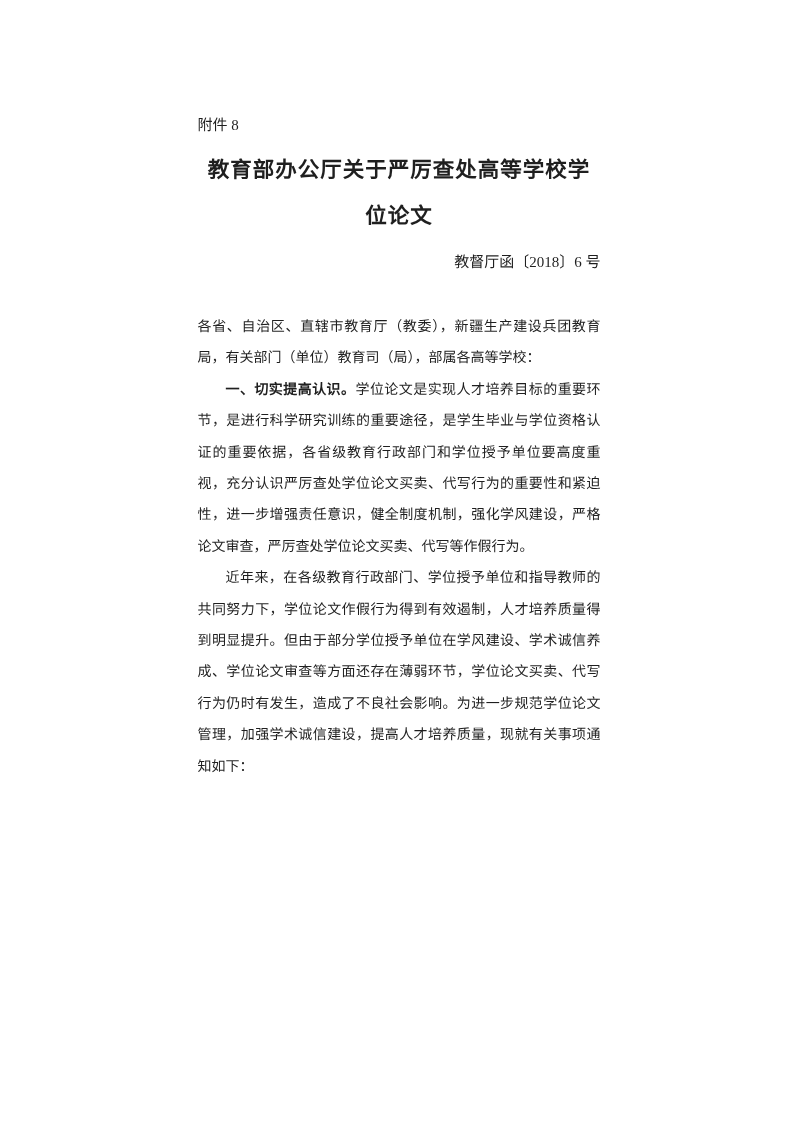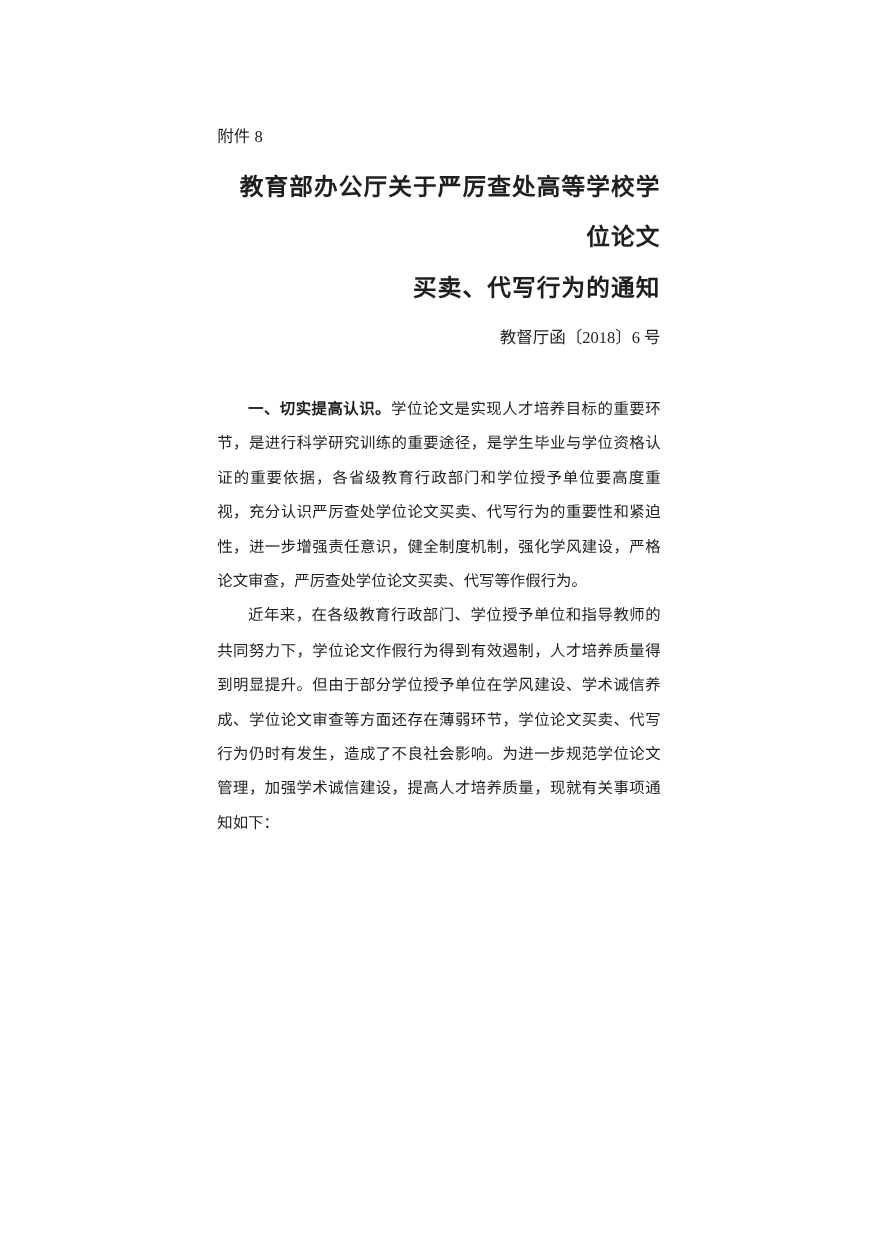--- a/index.html
+++ b/index.html
@@ -19,21 +19,21 @@
     padding: 115px 115px 0 120px;
     font-family: "Liberation Serif", "DejaVu Serif", serif;
   }
   .attachment-label {
     font-size: 15px;
     line-height: 20px;
     text-align: left;
   }
   .doc-title {
     margin-top: 12px;
-    text-align: right;
+    text-align: center;
     font-family: "Liberation Sans", "DejaVu Sans", sans-serif;
     font-weight: bold;
     font-size: 21.5px;
     line-height: 46px;
     letter-spacing: 1px;
   }
   .doc-number {
     margin-top: 12px;
     text-align: right;
     font-size: 15px;
@@ -58,27 +58,29 @@
 </style>
 </head>
 <body>
 
 <div class="page">
 
   <div class="attachment-label">附件 8</div>
 
   <div class="doc-title">
     <div>教育部办公厅关于严厉查处高等学校学位论文</div>
-    <div>买卖、代写行为的通知</div>
   </div>
 
   <div class="doc-number">教督厅函〔2018〕6 号</div>
 
   <div class="body-text">
 
+    <p class="para no-indent">
+      <span>各省、自治区、直辖市教育厅（教委），新疆生产建设兵团教育局，有关部门（单位）教育司（局），部属各高等学校：</span>
+    </p>
 
     <p class="para">
       <span class="lead">一、切实提高认识。</span><span>学位论文是实现人才培养目标的重要环节，是进行科学研究训练的重要途径，是学生毕业与学位资格认证的重要依据，各省级教育行政部门和学位授予单位要高度重视，充分认识严厉查处学位论文买卖、代写行为的重要性和紧迫性，进一步增强责任意识，健全制度机制，强化学风建设，严格论文审查，严厉查处学位论文买卖、代写等作假行为。</span>
     </p>
 
     <p class="para">
       <span>近年来，在各级教育行政部门、学位授予单位和指导教师的共同努力下，学位论文作假行为得到有效遏制，人才培养质量得到明显提升。但由于部分学位授予单位在学风建设、学术诚信养成、学位论文审查等方面还存在薄弱环节，学位论文买卖、代写行为仍时有发生，造成了不良社会影响。为进一步规范学位论文管理，加强学术诚信建设，提高人才培养质量，现就有关事项通知如下：</span>
     </p>
 
 

